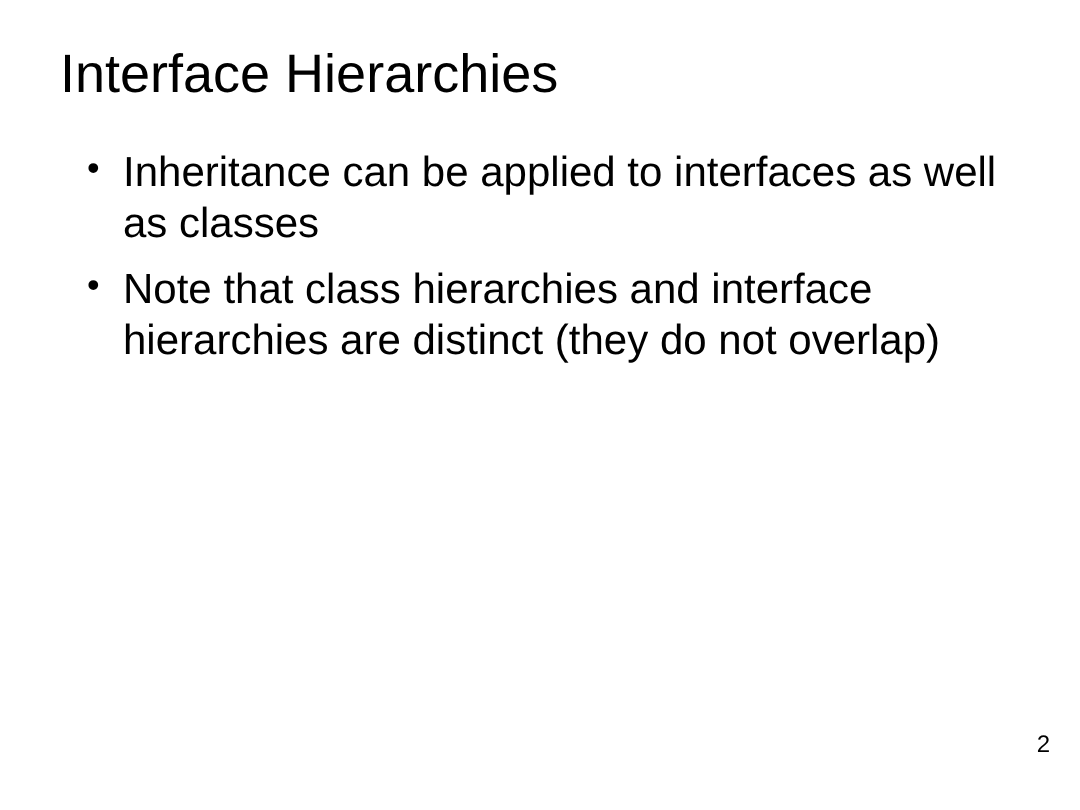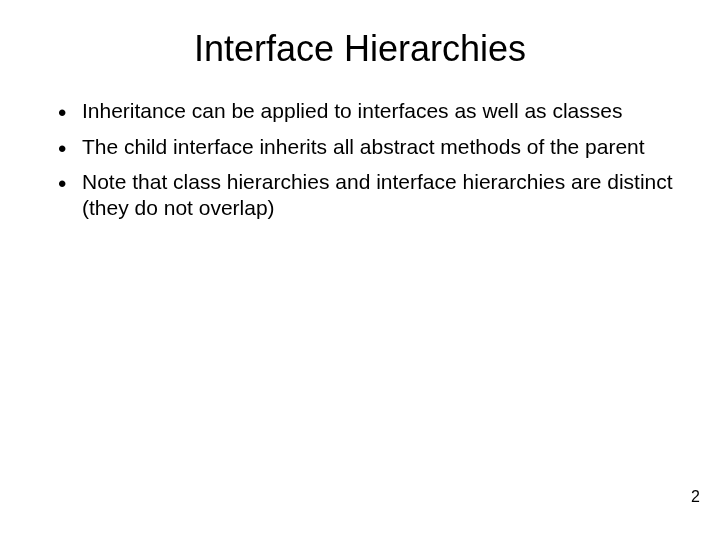--- a/index.html
+++ b/index.html
@@ -14,30 +14,29 @@
     }
     .slide {
       width: 100%;
       height: 100%;
       padding: 20px 40px 40px 40px;
       position: relative;
     }
     .title {
       font-size: 36px;
       font-weight: 400;
-      text-align: center;
       margin-top: 8px;
       margin-bottom: 28px;
     }
     .bullets {
       list-style: none;
       padding-left: 18px;
     }
     .bullets li {
-      font-size: 21px;
+      font-size: 28px;
       line-height: 1.22;
       margin-bottom: 10px;
       position: relative;
       padding-left: 24px;
     }
     .bullets li::before {
       content: "•";
       position: absolute;
       left: 0;
       top: 0;
@@ -51,17 +50,16 @@
       color: #000;
     }
   </style>
 </head>
 <body>
 
 <div class="slide">
   <h1 class="title">Interface Hierarchies</h1>
   <ul class="bullets">
     <li>Inheritance can be applied to interfaces as well as classes</li>
-    <li>The child interface inherits all abstract methods of the parent</li>
     <li>Note that class hierarchies and interface hierarchies are distinct (they do not overlap)</li>
   </ul>
   <div class="page-num">2</div>
 </div>
 
 </body></html>

